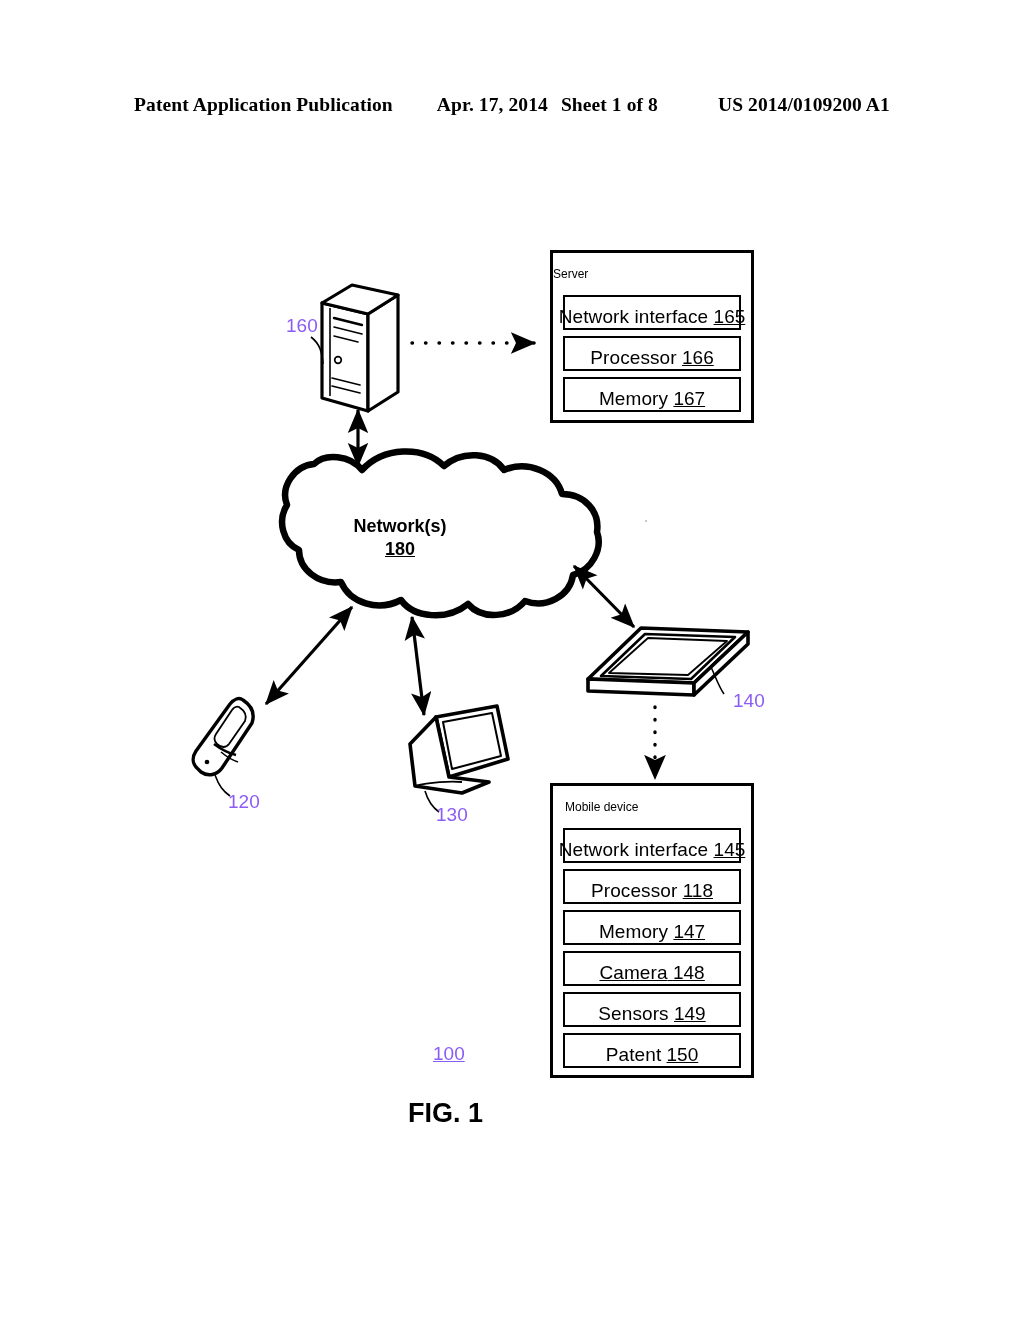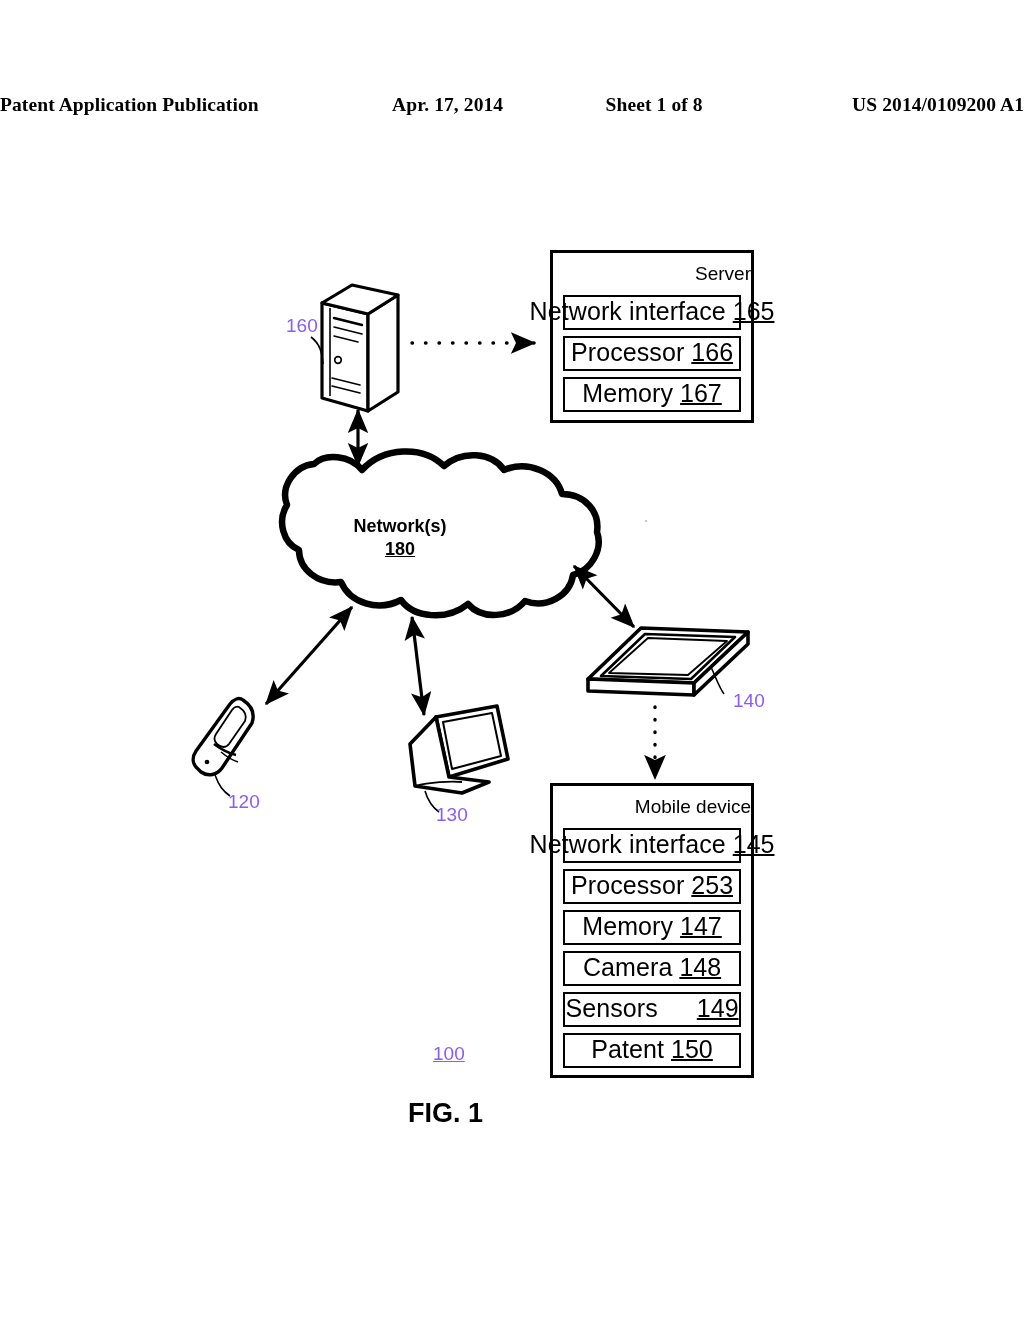--- a/index.html
+++ b/index.html
@@ -22,21 +22,21 @@
 
   
   #header {
     position: absolute;
     left: 0;
     top: 82px;
     width: 1024px;
     height: 32px;
     display: flex;
     align-items: baseline;
-    justify-content: space-between;
+    justify-content: center;
     font-family: "Liberation Serif", serif;
     font-weight: bold;
     font-size: 19.5px;
     letter-spacing: 0.1px;
     white-space: nowrap;
   }
   #header .h-pub { }
   #header .h-date { margin-left: 44px; }
   #header .h-sheet { margin-left: 13px; margin-top: 12px; }
   #header .h-num { margin-left: 60px; }
@@ -53,34 +53,34 @@
   }
 
   
   .cbox {
     position: absolute;
     border: 3px solid #000;
     background: #fff;
     box-sizing: border-box;
   }
   .cbox-title {
-    text-align: right;
-    font-size: 19px;
+    text-align: left;
+    font-size: 12px;
     line-height: 20px;
     white-space: nowrap;
   }
   .subbox {
     position: absolute;
     border: 2.5px solid #000;
     background: #fff;
     box-sizing: border-box;
     display: flex;
-    align-items: flex-start;
+    align-items: flex-end;
     justify-content: center;
-    font-size: 25px;
+    font-size: 19px;
     white-space: nowrap;
   }
   .subbox span.lbl { letter-spacing: 0.1px; }
 
   
   #fig-caption {
     position: absolute;
     font-family: "Liberation Sans", sans-serif;
     font-weight: bold;
     font-size: 27px;
@@ -270,36 +270,36 @@
 
     <div class="subbox" style="left:10px; top:42px; width:178px; height:35px;">
       <span class="lbl">Network interface</span>
       <span>&nbsp;</span>
       <span class="ul">145</span>
     </div>
 
     <div class="subbox" style="left:10px; top:83px; width:178px; height:35px;">
       <span class="lbl">Processor</span>
       <span>&nbsp;</span>
-      <span class="ul">253</span>
+      <span class="ul">118</span>
     </div>
 
     <div class="subbox" style="left:10px; top:124px; width:178px; height:35px;">
       <span class="lbl">Memory</span>
       <span>&nbsp;</span>
       <span class="ul">147</span>
     </div>
 
-    <div class="subbox" style="left:10px; top:165px; width:178px; height:35px;">
+    <div class="subbox" style="left:10px; top:165px; width:178px; height:35px;text-decoration:underline;">
       <span class="lbl">Camera</span>
       <span>&nbsp;</span>
       <span class="ul">148</span>
     </div>
 
-    <div class="subbox" style="left:10px; top:206px; width:178px; height:35px;gap:16px;">
+    <div class="subbox" style="left:10px; top:206px; width:178px; height:35px;">
       <span class="lbl">Sensors</span>
       <span>&nbsp;</span>
       <span class="ul">149</span>
     </div>
 
     <div class="subbox" style="left:10px; top:247px; width:178px; height:35px;">
       <span class="lbl">Patent</span>
       <span>&nbsp;</span>
       <span class="ul">150</span>
     </div>

